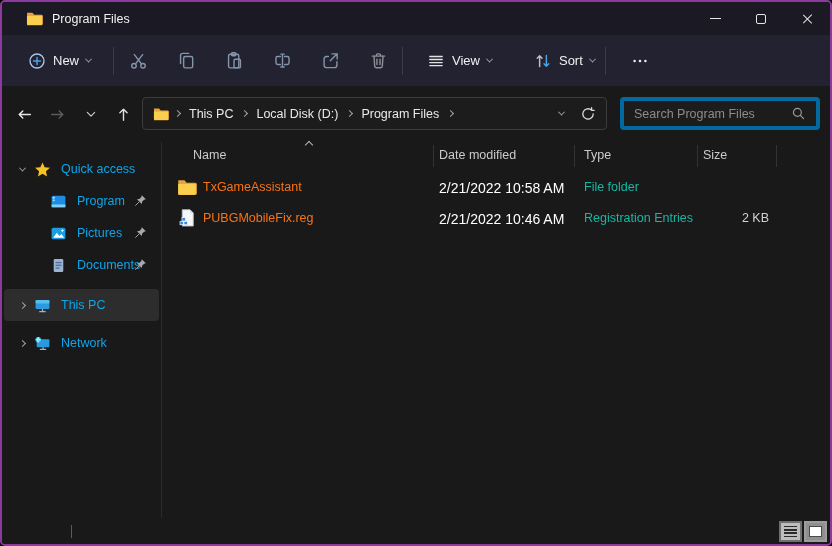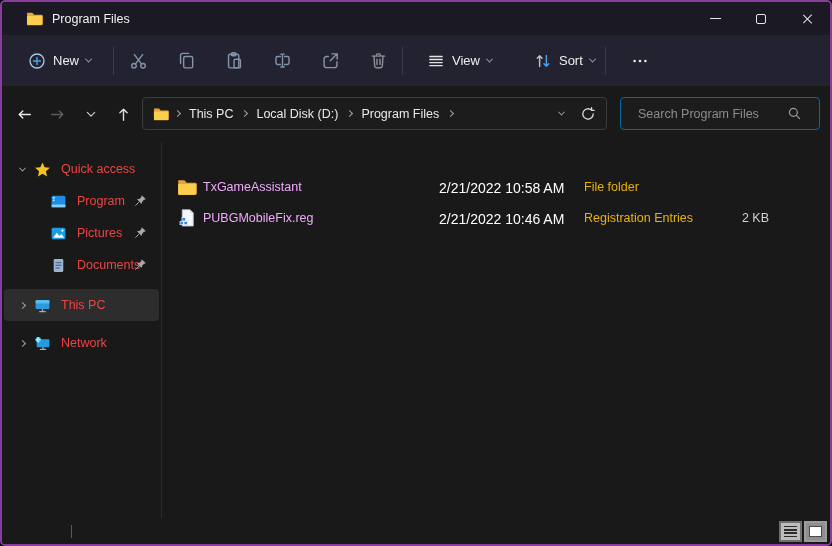--- a/index.html
+++ b/index.html
@@ -43,50 +43,50 @@
     display:flex; align-items:center; }
   .nav-btn { width:31px; height:31px; display:flex; align-items:center; justify-content:center; }
   #nav-group { display:flex; margin-left:7px; gap:2px; }
   #address-box { position:absolute; left:140px; top:11px; width:465px; height:33px;
     border:1px solid #3c3c3c; border-radius:4px; display:flex; align-items:center;
     background:#1c1c1c; padding:0 10px; }
   .crumb { color:#e9e9e9; font-size:12.5px; padding:0 3px; white-space:nowrap; }
   .crumb-sep { margin:0 6px; color:#b9b9b9; }
   #addr-right { margin-left:auto; display:flex; align-items:center; gap:16px; }
   #search-box { position:absolute; left:618px; top:11px; width:200px; height:33px;
-    border:1px solid #0369a1; border-radius:4px; background:#1c1c1c; display:flex;
-    align-items:center; padding:0 17px; }
+    border:4px solid #0369a1; border-radius:4px; background:#1c1c1c; display:flex;
+    align-items:center; padding:0 10px; }
   #search-box .ph { color:#8c8c8c; font-size:12.5px; }
   #search-box svg { margin-left:auto; }
 
   
   #content { position:absolute; left:0; top:140px; right:0; bottom:26px; display:flex; }
   #sidebar { width:160px; border-right:1px solid #2b2b2b; padding-top:11px; flex:none; }
-  .sb-row { height:32px; display:flex; align-items:center; color:#ef4444; font-size:12.5px;
+  .sb-row { height:32px; display:flex; align-items:center; color:#0ea5e9; font-size:12.5px;
     margin:0 2px; border-radius:4px; position:relative; }
   .sb-row .chevslot { width:24px; display:flex; justify-content:center; color:#a8a8a8; flex:none; margin-left:6px;}
   .sb-row .ic { width:17px; height:17px; margin-right:10px; flex:none; }
   .sb-sub { padding-left:46px; }
   .pin { position:absolute; right:12px; top:9px; }
   .sb-row.selected { background:#2d2d2d; }
   .sb-gap8 { height:8px; } .sb-gap6 { height:6px; }
 
   
   #filepane { flex:1; position:relative; }
   #list-header { position:absolute; left:0; top:0; right:0; height:28px; color:#cbcbcb;
     font-size:12.5px; }
   #list-header .col { position:absolute; top:6px; }
   .hsep { position:absolute; top:3px; width:1px; height:22px; background:#333; }
   #sort-caret { position:absolute; left:144px; top:0px; width:6px; height:6px;
     border-left:1.3px solid #b5b5b5; border-top:1.3px solid #b5b5b5; transform:rotate(45deg); }
   .frow { position:absolute; left:2px; right:6px; height:31px; }
   .frow .fic { position:absolute; left:13px; top:5px; width:20px; height:20px; }
-  .frow .fname { position:absolute; left:39px; top:8px; color:#f0abfc; font-size:12.5px; }
+  .frow .fname { position:absolute; left:39px; top:8px; color:#f97316; font-size:12.5px; }
   .frow .fdate { position:absolute; left:275px; top:8px; color:#ffffff; font-size:14px; }
-  .frow .ftype { position:absolute; left:420px; top:8px; color:#eab308; font-size:12.5px; }
+  .frow .ftype { position:absolute; left:420px; top:8px; color:#14b8a6; font-size:12.5px; }
   .frow .fsize { position:absolute; left:470px; width:135px; top:8px; color:#d2d2d2;
     font-size:12.5px; text-align:right; }
 
   
   #statusbar { position:absolute; left:0; bottom:0; right:0; height:26px; background:#191919;
     display:flex; align-items:center; }
   #statusbar .count { margin-left:14px; color:#ef4444; font-size:12px;margin-top:45px; }
   #statusbar .vsep { width:1px; height:13px; background:#5a5a5a; margin-left:16px; }
   #view-toggles { margin-left:auto; margin-right:3px; display:flex; gap:2px; }
   .vt-btn { width:23px; height:21px; display:flex; align-items:center; justify-content:center; }
@@ -328,20 +328,31 @@
           <rect x="2.5" y="4" width="12" height="7.6" rx="1" fill="#2a9ae0"></rect>
           <path stroke="#9fb3c2" stroke-width="1.2" stroke-linecap="round" d="M8.5 11.8v1.6M6 13.6h5"></path>
           <circle cx="4" cy="4.4" r="2.6" fill="#35c3e8"></circle>
           <path d="M1.6 4.4h4.8M4 1.9a4.2 4.2 0 0 1 0 5M4 1.9a4.2 4.2 0 0 0 0 5" stroke="#d8f4fc" stroke-width="0.7" fill="none"></path>
         </svg>
         <span>Network</span>
       </div>
     </div>
 
     <div id="filepane">
+      <div id="list-header">
+        <div id="sort-caret"></div>
+        <span class="col" style="left:31px">Name</span>
+        <span class="col" style="left:277px">Date modified</span>
+        <span class="col" style="left:422px">Type</span>
+        <span class="col" style="left:541px">Size</span>
+        <div class="hsep" style="left:271px"></div>
+        <div class="hsep" style="left:412px"></div>
+        <div class="hsep" style="left:535px"></div>
+        <div class="hsep" style="left:614px"></div>
+      </div>
 
       <div class="frow" style="top:30px">
         <svg class="fic" viewBox="0 0 16 16">
           <path fill="#e8a33d" d="M1 2.6h5l1.7 1.9h6.8c.8 0 1.4.6 1.4 1.4v7c0 .8-.6 1.4-1.4 1.4H1z"></path>
           <path fill="#fcce4e" d="M.9 5.6h14.2v7.2c0 .7-.6 1.3-1.3 1.3H2.2c-.7 0-1.3-.6-1.3-1.3z"></path>
         </svg>
         <span class="fname">TxGameAssistant</span>
         <span class="fdate">2/21/2022 10:58 AM</span>
         <span class="ftype">File folder</span>
         <span class="fsize"></span>

